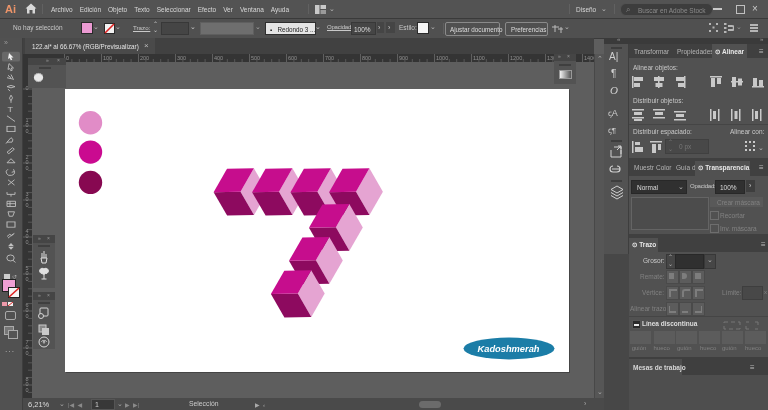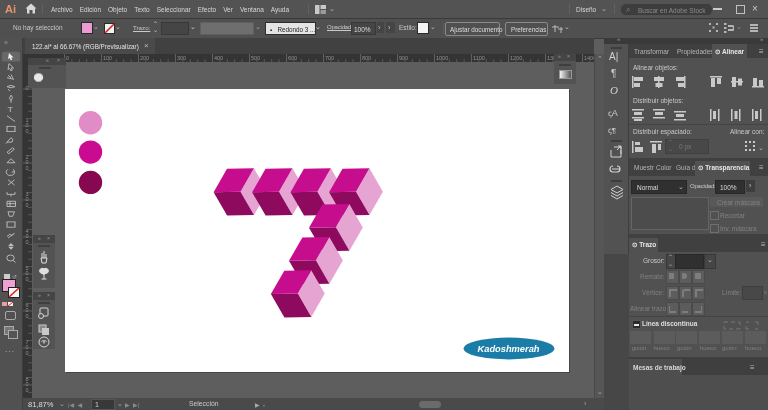--- a/index.html
+++ b/index.html
@@ -414,21 +414,21 @@
       <path d="M4.5 6 a1.6 1.6 0 1 1 2.5 1.4 a1.6 1.6 0 1 1 2.5 -1.4" stroke-width="0.8"></path>
     </svg>
 </div>
 
 <div class="abs" style="left:594px;top:54px;width:10px;height:344px;background:#565656;border-left:1px solid #484848;">
   <div class="abs" style="left:2px;top:1px;color:#b0b0b0;font-size:7px;">⌃</div>
   <div class="abs" style="left:2px;top:334px;color:#b0b0b0;font-size:7px;">⌄</div>
 </div>
 
 <div class="abs" style="left:23px;top:398px;width:581px;height:12px;background:#4a4a4a;">
-  <span class="abs" style="left:5px;top:2px;color:#ddd;font-size:7.5px;">81,87%</span>
+  <span class="abs" style="left:5px;top:2px;color:#ddd;font-size:7.5px;">6,21%</span>
   <span class="abs" style="left:36px;top:2px;color:#aaa;font-size:7px;">⌄</span>
   <span class="abs" style="left:45px;top:2.5px;color:#8a8a8a;font-size:6px;">|◀&nbsp;&nbsp;◀</span>
   <div class="abs" style="left:68px;top:1px;width:22px;height:9px;background:#383838;border:1px solid #555;">
       <span style="position:absolute;left:3px;top:1px;color:#ccc;font-size:7px;">1</span>
     </div>
   <span class="abs" style="left:94px;top:2px;color:#aaa;font-size:7px;">⌄</span>
   <span class="abs" style="left:102px;top:2.5px;color:#8a8a8a;font-size:6px;">▶&nbsp;&nbsp;▶|</span>
   <span class="abs" style="left:166px;top:2px;color:#ccc;font-size:6.8px;">Selección</span>
   <span class="abs" style="left:232px;top:2.5px;color:#aaa;font-size:6px;">▶&nbsp;&nbsp;‹</span>
   <div class="abs" style="left:396px;top:2.5px;width:22px;height:7px;background:#6b6b6b;border-radius:4px;"></div>

